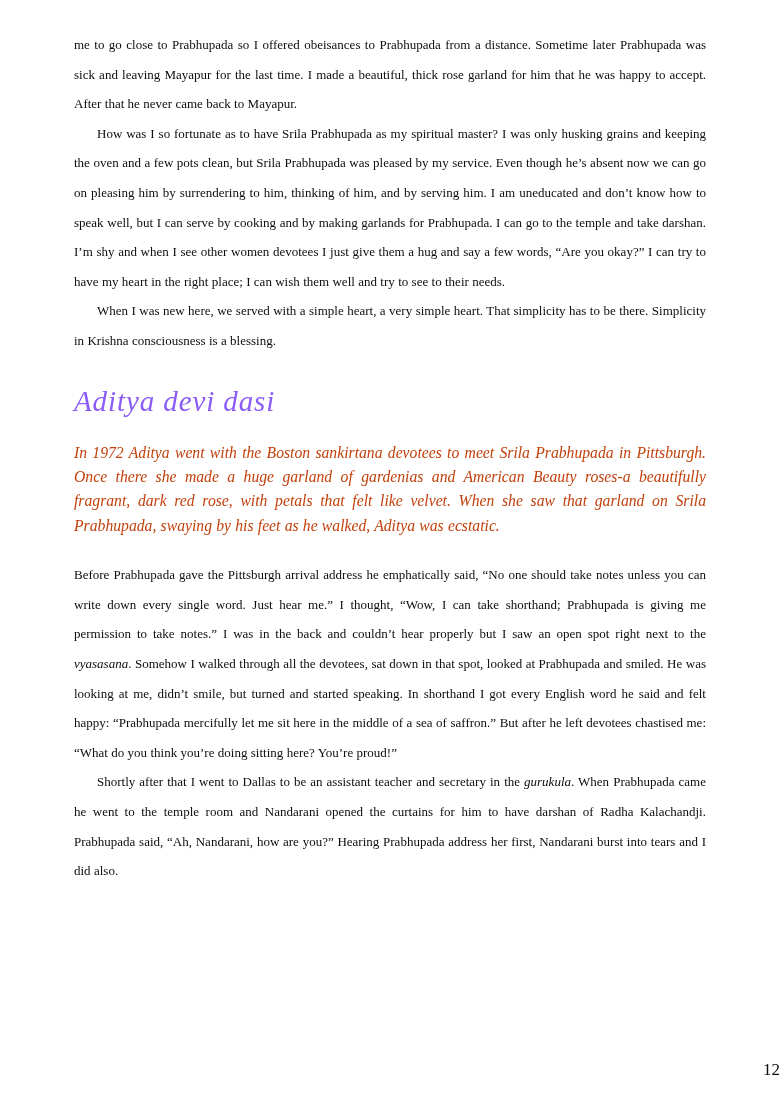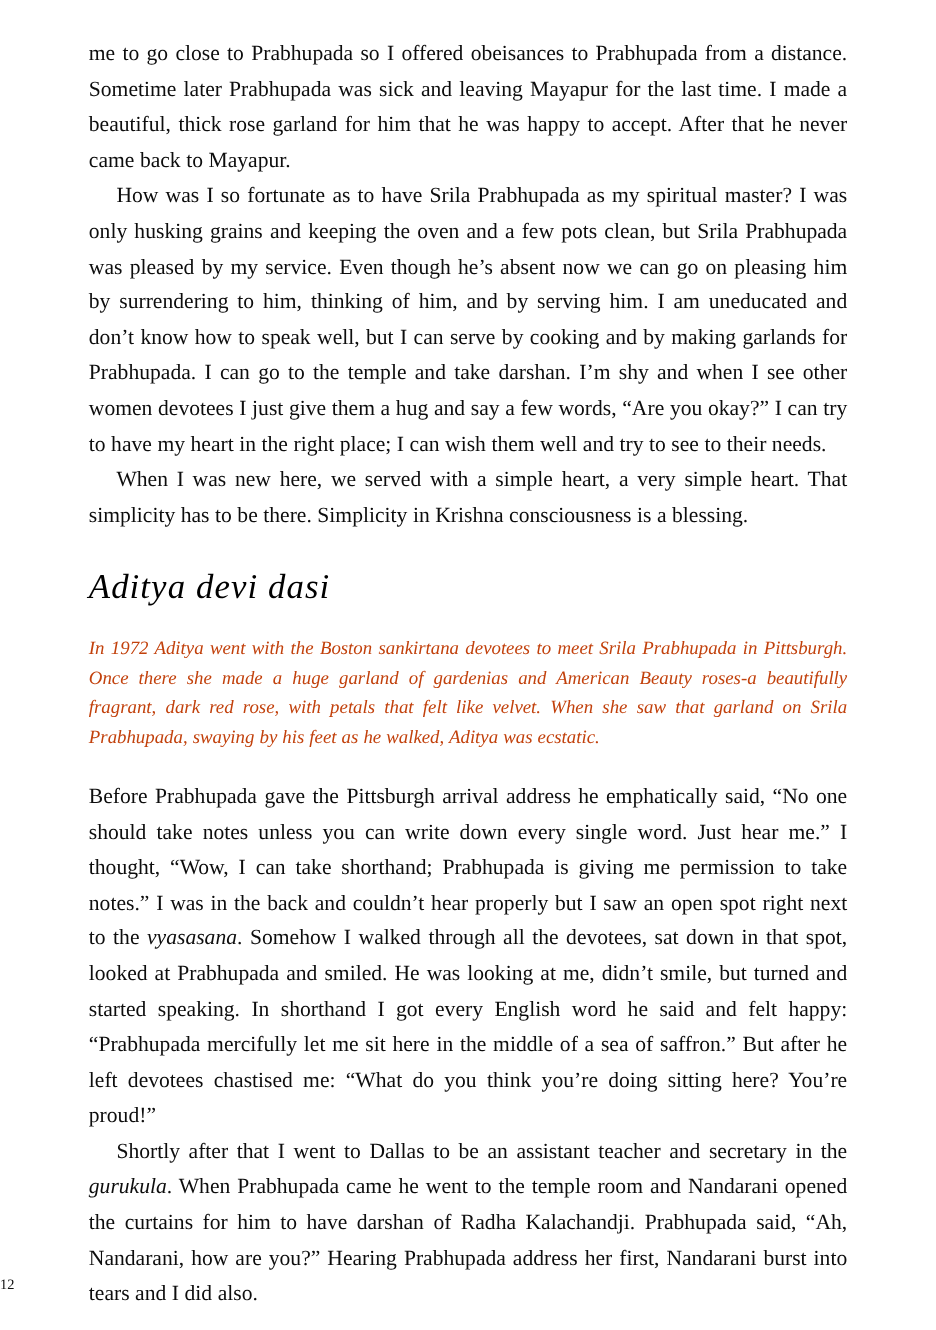--- a/index.html
+++ b/index.html
@@ -22,21 +22,21 @@
     box-sizing: border-box;
   }
   .content {
     position: absolute;
     left: 74px;
     top: 30px;
     width: 632px;
   }
   p.body-para {
     margin: 0;
-    font-size: 18px;
+    font-size: 13px;
     line-height: 29.6px;
     text-align: justify;
     text-justify: inter-word;
     color: #0d0d0d;
     hyphens: none;
     word-spacing: 0.1px;
   }
   p.body-para.indent {
     text-indent: 23px;
     font-family: Liberation Serif, serif;
@@ -48,43 +48,43 @@
     font-style: italic;
   }
   h2.section-heading {
     margin: 0;
     font-family: "Liberation Serif", "DejaVu Serif", serif;
     font-style: italic;
     font-weight: normal;
     font-size: 29px;
     line-height: 34px;
     letter-spacing: 0.9px;
-    color: #000000;
+    color: #8b5cf6;
     text-align: left;
   }
   p.intro-italic {
     margin: 0;
     font-style: italic;
     font-size: 15.7px;
     line-height: 24.4px;
     text-align: justify;
     text-justify: inter-word;
     color: #c2410c;
     word-spacing: 0.3px;
   }
   .spacer-before-heading { height: 28px; }
   .spacer-after-heading  { height: 23px; }
   .spacer-after-intro    { height: 22px; }
   .page-number {
     position: absolute;
     left: 0;
     right: 0;
     top: 1059px;
-    text-align: left;
-    font-size: 12px;
+    text-align: right;
+    font-size: 17px;
     line-height: 22px;
     color: #0d0d0d;
   }
 </style>
 </head>
 <body>
 
 <div class="page">
 
   <div class="content">

